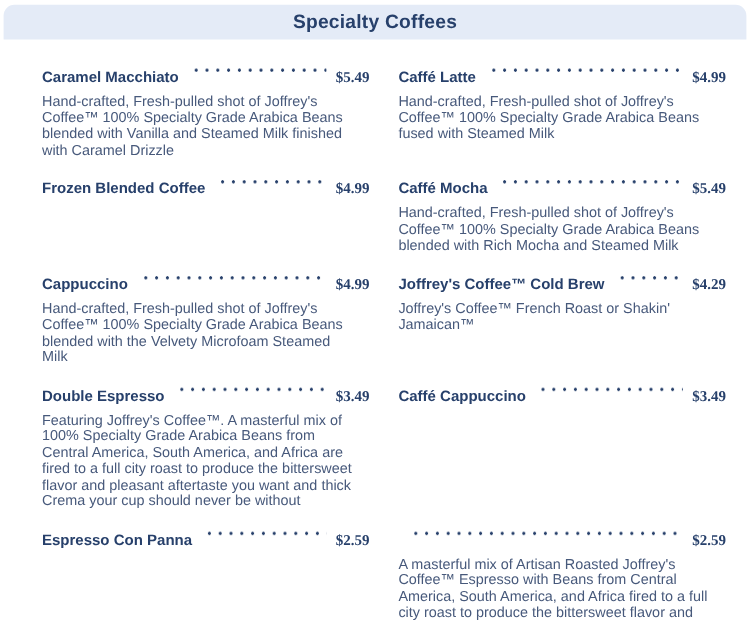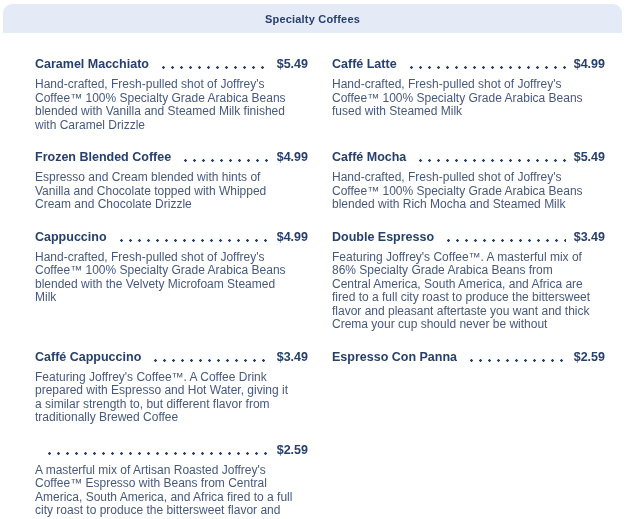--- a/index.html
+++ b/index.html
@@ -16,51 +16,52 @@
     position:relative;
   }
   .section-header{
     margin:4px 3px 0 3px;
     height:29px;
     background:var(--header-bg);
     border-radius:9px 9px 0 0;
     display:flex;align-items:center;justify-content:center;
   }
   .section-title{
-    font-size:11px;font-weight:bold;color:var(--navy);
+    font-size:16px;font-weight:bold;color:var(--navy);
     letter-spacing:.2px;
   }
   .menu-grid{
     padding:24px 20px 0 35px;
     display:grid;
     grid-template-columns:1fr 1fr;
     column-gap:24px;
     row-gap:18px;
     align-items:start;
   }
   .menu-item{background:transparent;}
   .item-head{
-    display:flex;align-items:flex-end;
+    display:flex;align-items:flex-start;
   }
   .item-name{
     font-size:12.5px;font-weight:bold;color:var(--navy);
     white-space:nowrap;
     line-height:15px;
   }
   .leader{
     flex:1;
     height:3px;
     margin:0 8px 3px 10px;
     background:radial-gradient(circle,var(--navy) 1.1px,transparent 1.5px) repeat-x left center/9px 3px;
     min-width:18px;
   }
   .item-price{
     font-size:12.5px;font-weight:bold;color:var(--navy);
     white-space:nowrap;
     line-height:15px;
+    font-family:Liberation Serif, serif;
   }
   .item-desc{
     margin-top:6px;
     font-size:12px;
     line-height:13.5px;
     color:var(--desc);
     max-width:262px;
   }
 </style>
 </head>
@@ -88,58 +89,64 @@
     </div>
     <div class="item-desc">Hand-crafted, Fresh-pulled shot of Joffrey's Coffee™ 100% Specialty Grade Arabica Beans fused with Steamed Milk</div>
   </div>
 
   <div class="menu-item">
     <div class="item-head">
       <span class="item-name">Frozen Blended Coffee</span>
       <span class="leader"></span>
       <span class="item-price">$4.99</span>
     </div>
-    <div class="item-desc">Espresso and Cream blended with hints of Vanilla and Chocolate topped with Whipped Cream and Chocolate Drizzle</div>
   </div>
 
   <div class="menu-item">
     <div class="item-head">
       <span class="item-name">Caffé Mocha</span>
       <span class="leader"></span>
       <span class="item-price">$5.49</span>
     </div>
     <div class="item-desc">Hand-crafted, Fresh-pulled shot of Joffrey's Coffee™ 100% Specialty Grade Arabica Beans blended with Rich Mocha and Steamed Milk</div>
   </div>
 
   <div class="menu-item">
     <div class="item-head">
       <span class="item-name">Cappuccino</span>
       <span class="leader"></span>
       <span class="item-price">$4.99</span>
     </div>
     <div class="item-desc">Hand-crafted, Fresh-pulled shot of Joffrey's Coffee™ 100% Specialty Grade Arabica Beans blended with the Velvety Microfoam Steamed Milk</div>
   </div>
 
+  <div class="menu-item">
+    <div class="item-head">
+      <span class="item-name">Joffrey's Coffee™ Cold Brew</span>
+      <span class="leader"></span>
+      <span class="item-price">$4.29</span>
+    </div>
+    <div class="item-desc">Joffrey's Coffee™ French Roast or Shakin' Jamaican™</div>
+  </div>
 
   <div class="menu-item">
     <div class="item-head">
       <span class="item-name">Double Espresso</span>
       <span class="leader"></span>
       <span class="item-price">$3.49</span>
     </div>
-    <div class="item-desc">Featuring Joffrey's Coffee™. A masterful mix of 86% Specialty Grade Arabica Beans from Central America, South America, and Africa are fired to a full city roast to produce the bittersweet flavor and pleasant aftertaste you want and thick Crema your cup should never be without</div>
+    <div class="item-desc">Featuring Joffrey's Coffee™. A masterful mix of 100% Specialty Grade Arabica Beans from Central America, South America, and Africa are fired to a full city roast to produce the bittersweet flavor and pleasant aftertaste you want and thick Crema your cup should never be without</div>
   </div>
 
   <div class="menu-item">
     <div class="item-head">
       <span class="item-name">Caffé Cappuccino</span>
       <span class="leader"></span>
       <span class="item-price">$3.49</span>
     </div>
-    <div class="item-desc">Featuring Joffrey's Coffee™. A Coffee Drink prepared with Espresso and Hot Water, giving it a similar strength to, but different flavor from traditionally Brewed Coffee</div>
   </div>
 
   <div class="menu-item">
     <div class="item-head">
       <span class="item-name">Espresso Con Panna</span>
       <span class="leader"></span>
       <span class="item-price">$2.59</span>
     </div>
   </div>
 

